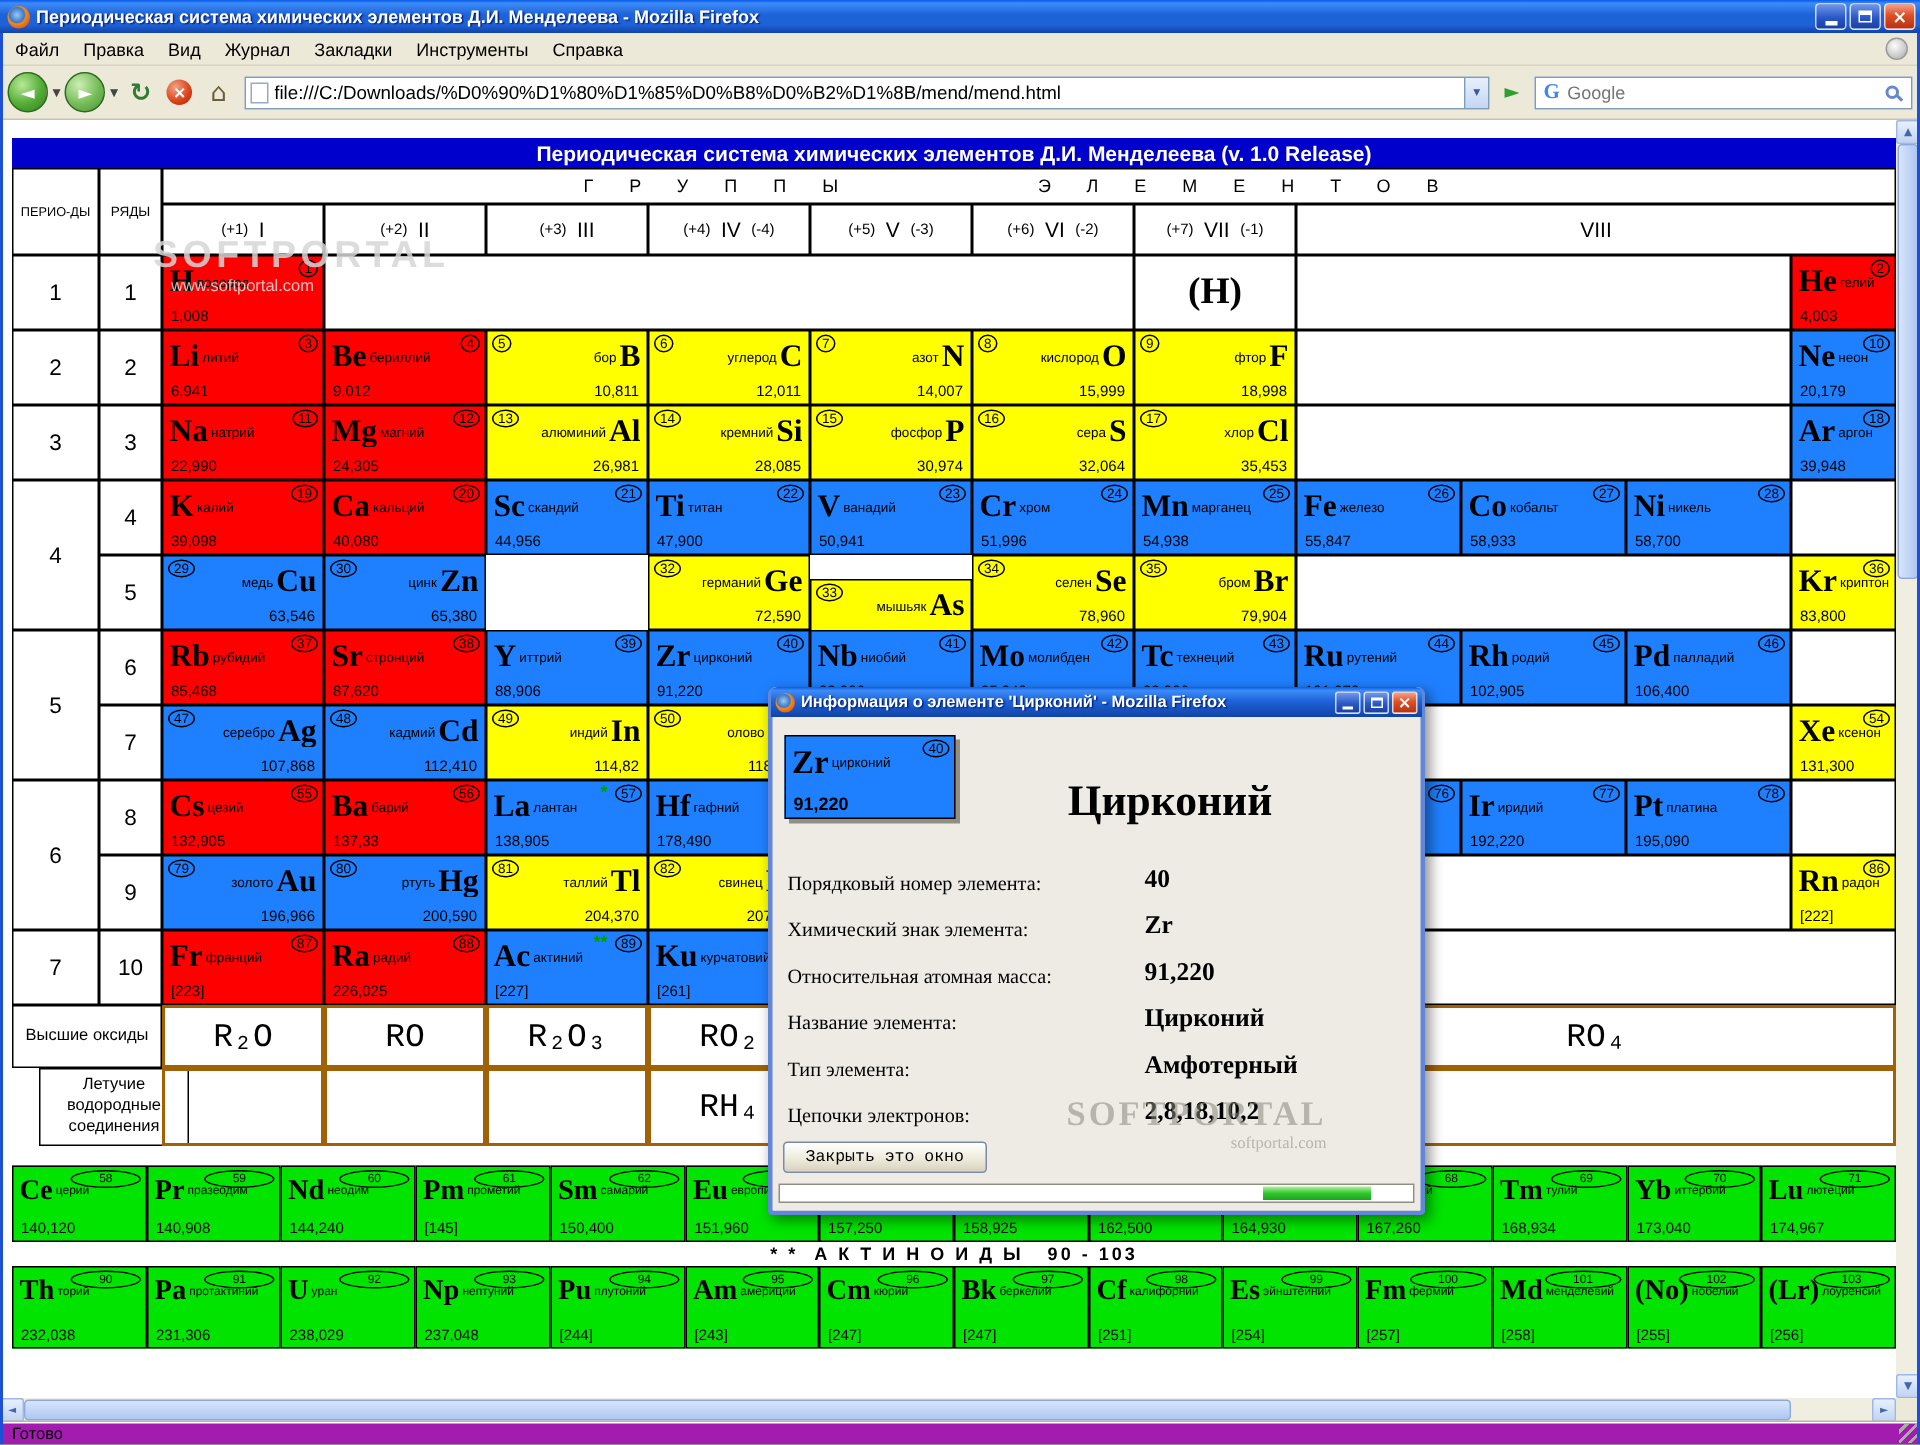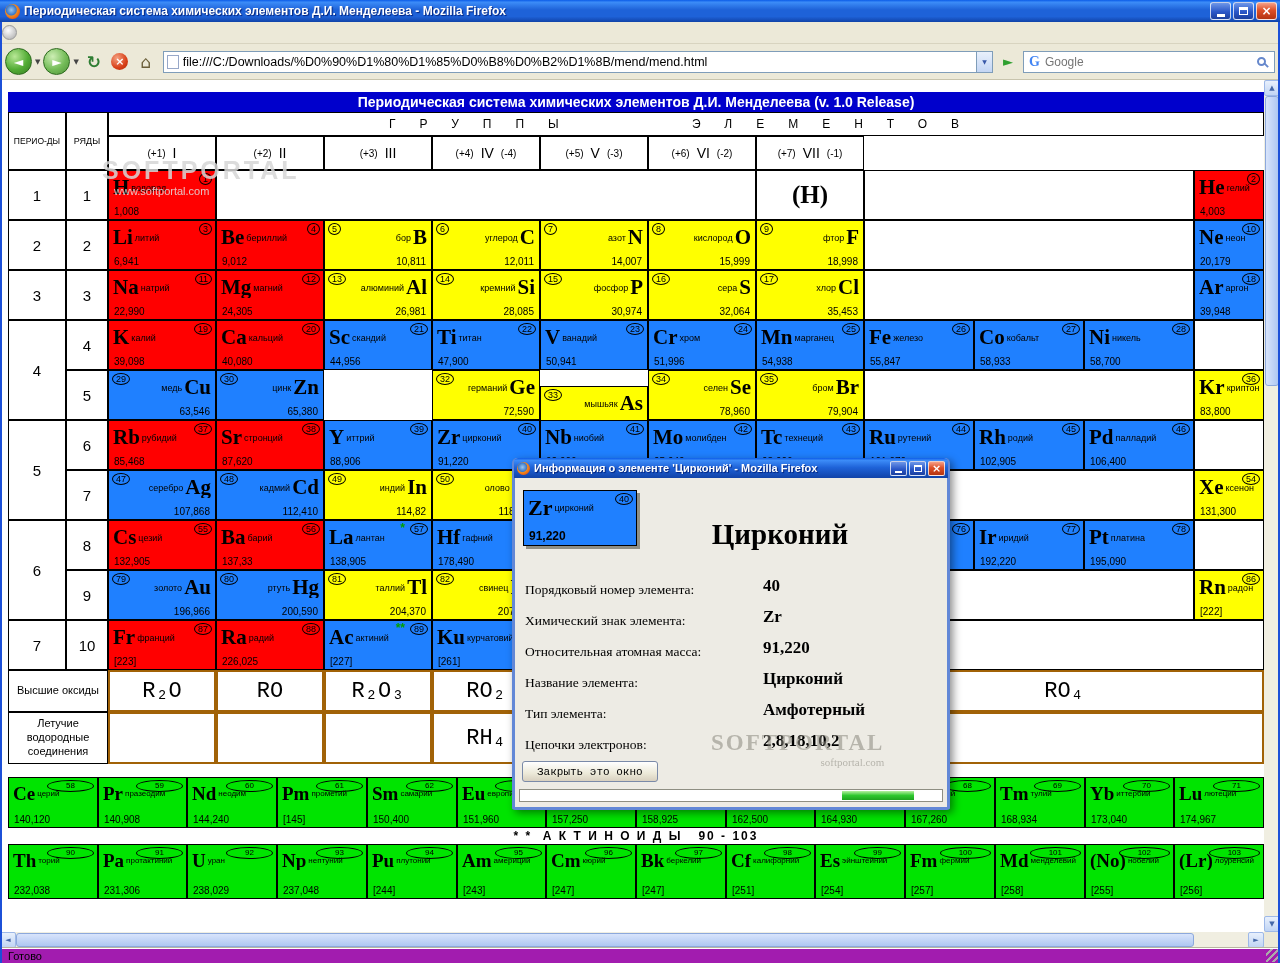--- a/index.html
+++ b/index.html
@@ -73,21 +73,21 @@
 .cell.right .znum{right:auto;left:3px}
 .zmass{position:absolute;bottom:2px;left:5px;font-size:10px;white-space:nowrap}
 .cell.right .zmass{left:auto;right:5px}
 .zmark{position:absolute;top:0;right:26px;color:#00A000;font-weight:bold;font-size:12px;font-family:"Liberation Sans",sans-serif}
 .cell.green .zsym{font-size:19px}
 .cell.green .znm{font-size:8px}
 .cell.green .znum{font-size:8px;padding:0 18px}
 .sp-cell{display:flex;align-items:center;justify-content:center;font-family:"Liberation Serif",serif;font-weight:bold;font-size:25px}
 .oxl{border:1px solid #000;font-size:11px;line-height:1.25;display:flex;align-items:center;justify-content:center;text-align:center;padding:2px}
 .ox-label{left:0;top:578px;width:100px;height:42px}
-.hy-label{left:0;top:620px;width:100px;height:52px}
+.hy-label{left:18px;top:620px;width:100px;height:52px}
 .oxf{border:2px solid #a16207;display:flex;align-items:center;justify-content:center;font-family:Liberation Mono, monospace;font-size:22px}
 .series-line{left:0;width:1256px;text-align:center;font-weight:bold;letter-spacing:2px;white-space:pre}
 .lant-line{top:672px;height:13px;font-size:11px;line-height:13px}
 .act-line{top:736px;height:16px;font-size:12px;line-height:16px}
 .page-wm{position:absolute;left:102px;top:76px;z-index:5;color:#d6d6d6;opacity:.85;pointer-events:none}
 .page-wm .wm1{font-size:25px;font-weight:bold;letter-spacing:3px}
 .page-wm .wm2{font-size:11px;margin-left:12px;color:#e2e2e2}
 
 .vscroll{position:absolute;right:0;top:0;width:16px;height:852px;background:#F0EEE1;z-index:30}
 .sbtn{position:absolute;left:0;top:0;width:16px;height:16px;border:1px solid #9DB8E8;border-radius:2px;
@@ -153,20 +153,29 @@
       <span class="wb">
           <span class="g-max"></span>
         </span>
       <span class="wb wb-close">
           <span class="g-x icon-glyph">×</span>
         </span>
     </span>
   </div>
 
   <div class="menubar">
+    <div id="menu-items">
+        <span class="menu-item">Файл</span>
+        <span class="menu-item">Правка</span>
+        <span class="menu-item">Вид</span>
+        <span class="menu-item">Журнал</span>
+        <span class="menu-item">Закладки</span>
+        <span class="menu-item">Инструменты</span>
+        <span class="menu-item">Справка</span>
+      </div>
     <span class="throbber"></span>
   </div>
 
   <div class="toolbar">
     <span class="navcirc icon-glyph">◄</span>
     <span class="caret icon-glyph">▼</span>
     <span class="navcirc fwd icon-glyph">►</span>
     <span class="caret icon-glyph">▼</span>
     <span class="tbtn reload icon-glyph">↻</span>
     <span class="tbtn">
@@ -221,20 +230,23 @@
           </div>
           <div class="pt-gh" style="left: 640px; top: 44px; width: 108px; height: 34px;">
             <span class="gh-pre">(+6)</span>
             <span class="gh-roman">VI</span>
             <span class="gh-pre">(-2)</span>
           </div>
           <div class="pt-gh" style="left: 748px; top: 44px; width: 108px; height: 34px;">
             <span class="gh-pre">(+7)</span>
             <span class="gh-roman">VII</span>
             <span class="gh-pre">(-1)</span>
+          </div>
+          <div class="pt-gh" style="left: 856px; top: 44px; width: 400px; height: 34px;">
+            <span class="gh-roman">VIII</span>
           </div>
           <div class="pnum" style="left: 0px; top: 78px; width: 58px; height: 50px;">1</div>
           <div class="pnum" style="left: 0px; top: 128px; width: 58px; height: 50px;">2</div>
           <div class="pnum" style="left: 0px; top: 178px; width: 58px; height: 50px;">3</div>
           <div class="pnum" style="left: 0px; top: 228px; width: 58px; height: 100px;">4</div>
           <div class="pnum" style="left: 0px; top: 328px; width: 58px; height: 100px;">5</div>
           <div class="pnum" style="left: 0px; top: 428px; width: 58px; height: 100px;">6</div>
           <div class="pnum" style="left: 0px; top: 528px; width: 58px; height: 50px;">7</div>
           <div class="pnum" style="left: 58px; top: 78px; width: 42px; height: 50px;">1</div>
           <div class="pnum" style="left: 58px; top: 128px; width: 42px; height: 50px;">2</div>

